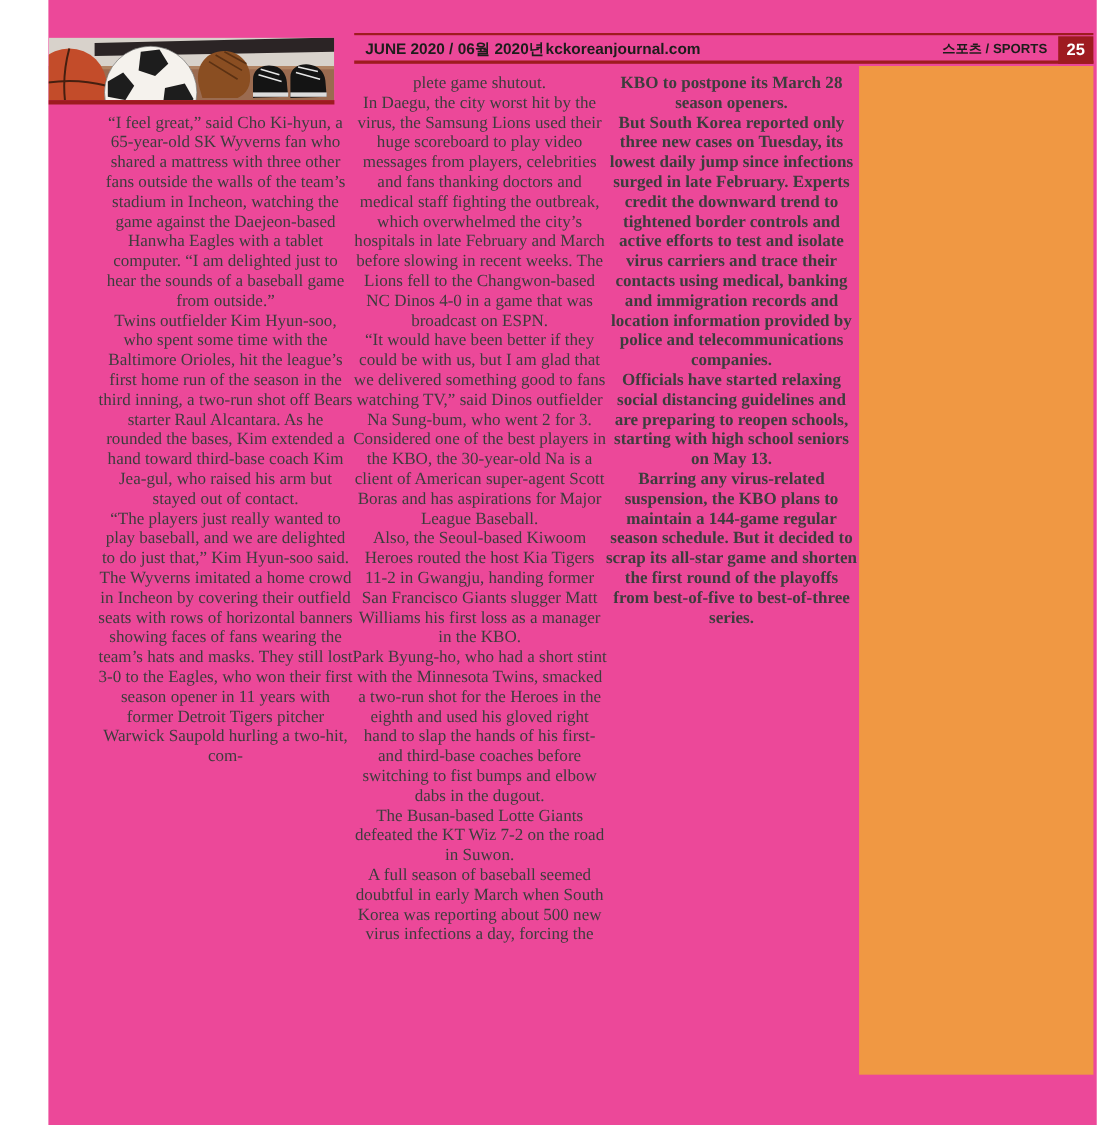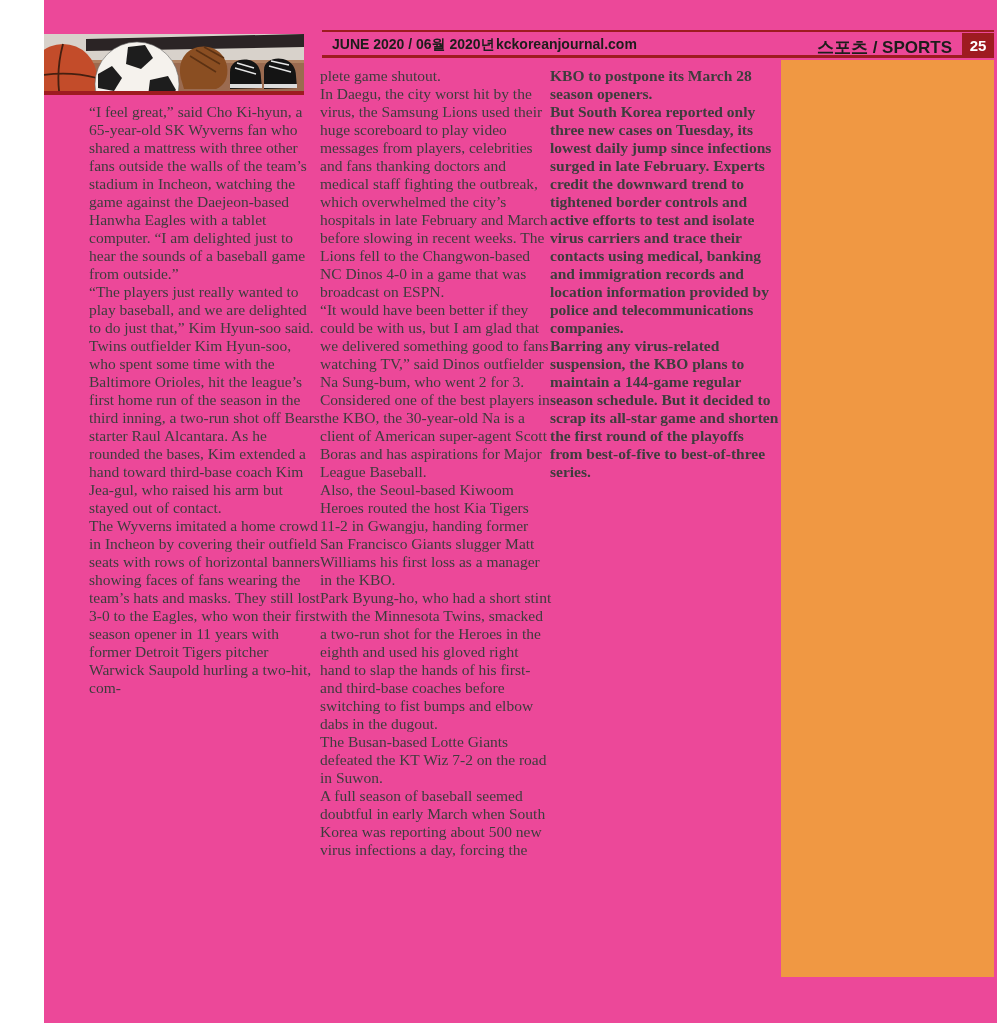--- a/index.html
+++ b/index.html
@@ -41,40 +41,40 @@
   }
   .hdr-site{
     position:absolute;left:452px;top:36px;
     font-family:"Liberation Sans", sans-serif;
     font-weight:bold;font-size:14px;color:var(--header-text);
     white-space:nowrap;
   }
   .hdr-section{
     position:absolute;right:89px;top:36px;
     font-family:"Liberation Sans", sans-serif;
-    font-weight:bold;font-size:17px;color:var(--header-text);
+    font-weight:bold;font-size:12px;color:var(--header-text);
     white-space:nowrap;
   }
   .page-num{
     position:absolute;left:918px;top:33px;width:32px;height:25px;
     background:var(--accent-red);color:#ffffff;
     font-family:"Liberation Sans", sans-serif;
     font-weight:bold;font-size:15px;
     display:flex;align-items:center;justify-content:center;
   }
   
   .orange-bar{
     position:absolute;left:737px;top:60px;width:213px;height:917px;
     background:var(--accent-orange);
   }
   
   .col{
     position:absolute;width:232px;
     font-size:15.5px;line-height:18px;color:var(--body-text);
-    text-align:left;
+    text-align:center;
   }
   .col p{margin:0;padding:0;}
   .col-1{left:45px;top:103px;}
   .col-2{left:276px;top:67px;}
   .col-3{left:506px;top:67px;width:230px;font-weight:bold;}
 </style>
 </head>
 <body>
 
 <div class="page">
@@ -116,32 +116,33 @@
   <div class="hdr-rule-bottom"></div>
   <span class="hdr-date">JUNE 2020 / 06월 2020년</span>
   <span class="hdr-site">kckoreanjournal.com</span>
   <span class="hdr-section">스포츠 / SPORTS</span>
   <div class="page-num">25</div>
 
   <div class="orange-bar"></div>
 
   <div class="col col-1">
       <p>“I feel great,” said Cho Ki-hyun, a 65-year-old SK Wyverns fan who shared a mattress with three other fans outside the walls of the team’s stadium in Incheon, watching the game against the Daejeon-based Hanwha Eagles with a tablet computer. “I am delighted just to hear the sounds of a baseball game from outside.”</p>
+      <p>Twins outfielder Kim Hyun-soo, who spent some time with the Baltimore Orioles, hit the league’s first home run of the season in the third inning, a two-run shot off Bears starter Raul Alcantara. As he rounded the bases, Kim extended a hand toward third-base coach Kim Jea-gul, who raised his arm but stayed out of contact.</p>
       <p>“The players just really wanted to play baseball, and we are delighted to do just that,” Kim Hyun-soo said.</p>
-      <p>Twins outfielder Kim Hyun-soo, who spent some time with the Baltimore Orioles, hit the league’s first home run of the season in the third inning, a two-run shot off Bears starter Raul Alcantara. As he rounded the bases, Kim extended a hand toward third-base coach Kim Jea-gul, who raised his arm but stayed out of contact.</p>
       <p>The Wyverns imitated a home crowd in Incheon by covering their outfield seats with rows of horizontal banners showing faces of fans wearing the team’s hats and masks. They still lost 3-0 to the Eagles, who won their first season opener in 11 years with former Detroit Tigers pitcher Warwick Saupold hurling a two-hit, com-</p>
     </div>
   <div class="col col-2">
       <p>plete game shutout.</p>
       <p>In Daegu, the city worst hit by the virus, the Samsung Lions used their huge scoreboard to play video messages from players, celebrities and fans thanking doctors and medical staff fighting the outbreak, which overwhelmed the city’s hospitals in late February and March before slowing in recent weeks. The Lions fell to the Changwon-based NC Dinos 4-0 in a game that was broadcast on ESPN.</p>
       <p>“It would have been better if they could be with us, but I am glad that we delivered something good to fans watching TV,” said Dinos outfielder Na Sung-bum, who went 2 for 3. Considered one of the best players in the KBO, the 30-year-old Na is a client of American super-agent Scott Boras and has aspirations for Major League Baseball.</p>
       <p>Also, the Seoul-based Kiwoom Heroes routed the host Kia Tigers 11-2 in Gwangju, handing former San Francisco Giants slugger Matt Williams his first loss as a manager in the KBO.</p>
       <p>Park Byung-ho, who had a short stint with the Minnesota Twins, smacked a two-run shot for the Heroes in the eighth and used his gloved right hand to slap the hands of his first- and third-base coaches before switching to fist bumps and elbow dabs in the dugout.</p>
       <p>The Busan-based Lotte Giants defeated the KT Wiz 7-2 on the road in Suwon.</p>
       <p>A full season of baseball seemed doubtful in early March when South Korea was reporting about 500 new virus infections a day, forcing the</p>
     </div>
   <div class="col col-3">
       <p>KBO to postpone its March 28 season openers.</p>
       <p>But South Korea reported only three new cases on Tuesday, its lowest daily jump since infections surged in late February. Experts credit the downward trend to tightened border controls and active efforts to test and isolate virus carriers and trace their contacts using medical, banking and immigration records and location information provided by police and telecommunications companies.</p>
+      <p>Officials have started relaxing social distancing guidelines and are preparing to reopen schools, starting with high school seniors on May 13.</p>
       <p>Barring any virus-related suspension, the KBO plans to maintain a 144-game regular season schedule. But it decided to scrap its all-star game and shorten the first round of the playoffs from best-of-five to best-of-three series.</p>
     </div>
 
 </div>
 
 </body></html>

